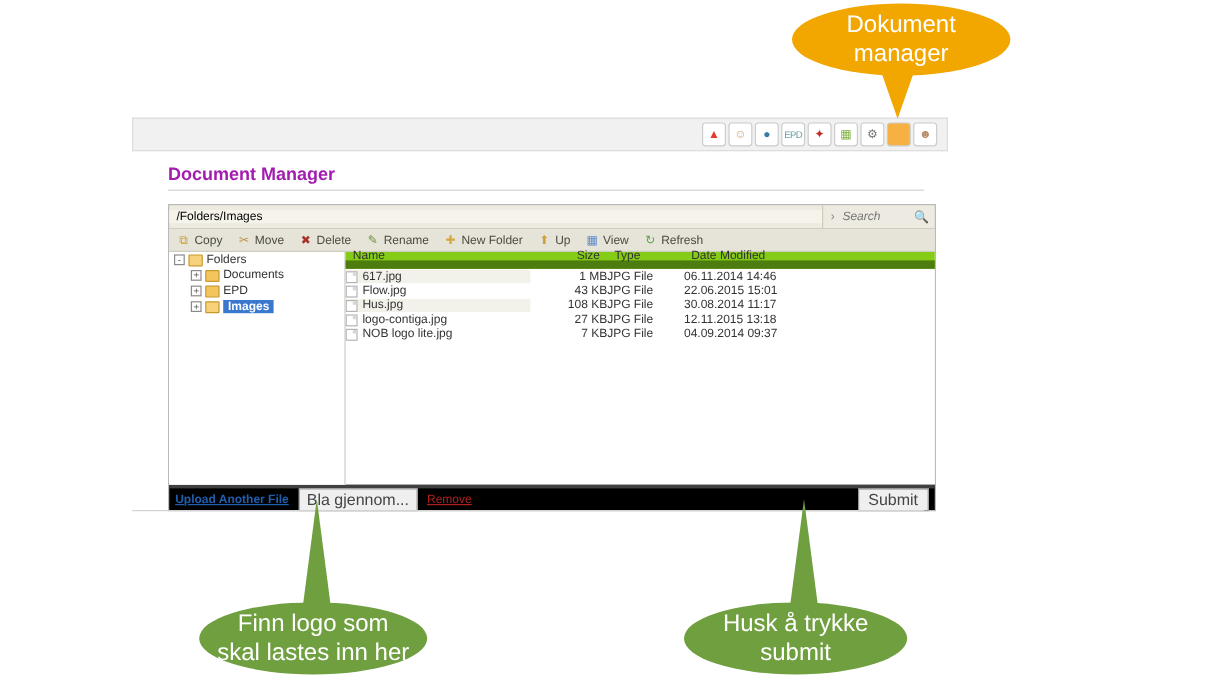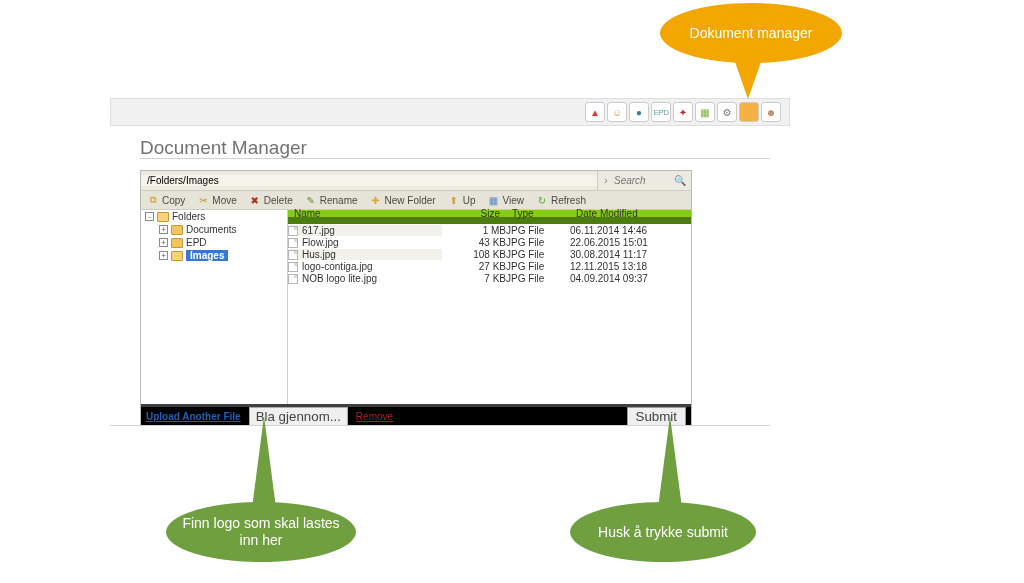--- a/index.html
+++ b/index.html
@@ -8,22 +8,22 @@
 .ib{width:20px;height:20px;background:#fff;border:1px solid #ccc;border-radius:3px;display:flex;align-items:center;justify-content:center;font-size:10px;color:#666}
 .ib.house{color:#e33b2e}
 .ib.person{color:#c9a26b}
 .ib.globe{color:#3b7aa5}
 .ib.epd{font-size:8px;color:#6aa0a4;letter-spacing:-.5px}
 .ib.star{color:#c62c27}
 .ib.grid{color:#7fb241}
 .ib.gear{color:#777}
 .ib.folder{background:#f6b142;color:#b56a04}
 .ib.face{color:#b78b68}
-.title{position:absolute;left:140px;top:137px;font-size:19px;font-weight:400;color:#737373}
-.app{position:absolute;left:140px;top:170px;width:552px;border:1px solid #b9b9b9;background:#eceae1}
+.title{position:absolute;left:140px;top:137px;font-size:15px;font-weight:700;color:#a21caf}
+.app{position:absolute;left:140px;top:170px;width:640px;border:1px solid #b9b9b9;background:#eceae1}
 .path-row{display:flex;align-items:center;height:20px;border-bottom:1px solid #cdcdc2}
 .path{flex:1;font-size:10px;padding:0 6px;background:#f5f3ea}
 .srch-wrap{display:flex;align-items:center;width:94px;border-left:1px solid #cdcdc2;height:100%}
 .srch-ico{width:16px;text-align:center;color:#888;font-size:10px}
 .srch{width:60px;border:none;background:transparent;font-size:10px;font-style:italic;color:#999;outline:none}
 .mag{font-size:10px;color:#888;padding-right:4px}
 .tbar{display:flex;align-items:center;height:19px;background:#e6e4d9;border-bottom:1px solid #cdcdc2;font-size:10px;color:#4a4a3f}
 .tool{display:flex;align-items:center;padding:0 6px;gap:3px;cursor:pointer}
 .tico{width:12px;height:12px;display:inline-flex;align-items:center;justify-content:center;font-size:10px}
 .c-copy{color:#c99e2f}.c-move{color:#bc8f34}.c-del{color:#a63229}.c-ren{color:#6a8f3a}.c-nf{color:#d6a93f}.c-up{color:#cfa23a}.c-view{color:#5f8ac8}.c-ref{color:#5ea548}
@@ -47,21 +47,21 @@
 .lr:nth-child(2) .c-name,.lr:nth-child(4) .c-name{background:#f3f2ea}
 .foot{display:flex;align-items:center;height:21px;background:#000000;border-top:3px solid #404040;font-size:10px;padding:0 5px;gap:8px}
 .upl{color:#1f5fae;font-weight:700;text-decoration:underline;cursor:pointer}
 .browse{background:#efefef;border:1px solid #aaa;padding:1px 6px;cursor:pointer;color:#444}
 .remove{color:#b01f1f;font-weight:400;text-decoration:underline;cursor:pointer}
 .spacer{flex:1}
 .submit{background:#efefef;border:1px solid #999;padding:1px 8px;cursor:pointer;color:#444}
 .sep{position:absolute;left:110px;top:425px;width:660px;height:1px;background:#d3d3d3}
 .sep-top{position:absolute;left:140px;top:158px;width:630px;height:1px;background:#d3d3d3}
 
-.call{position:absolute;color:#fff;font-size:14px;text-align:center}
+.call{position:absolute;color:#fff;font-size:20px;text-align:center}
 .call-body{background:var(--c);border-radius:50%;display:flex;align-items:center;justify-content:center;padding:6px 14px;line-height:1.2}
 .call-tail{width:0;height:0;position:absolute}
 .co1{left:660px;top:3px}
 .co1 .call-body{width:182px;height:60px;--c:#f2a600}
 .co1 .call-tail{left:74px;top:56px;border-left:14px solid transparent;border-right:14px solid transparent;border-top:40px solid #f2a600}
 .co2{left:166px;top:502px}
 .co2 .call-body{width:190px;height:60px;--c:#6f9f3f}
 .co2 .call-tail{left:86px;top:-86px;border-left:12px solid transparent;border-right:12px solid transparent;border-bottom:92px solid #6f9f3f}
 .co3{left:570px;top:502px}
 .co3 .call-body{width:186px;height:60px;--c:#6f9f3f}

